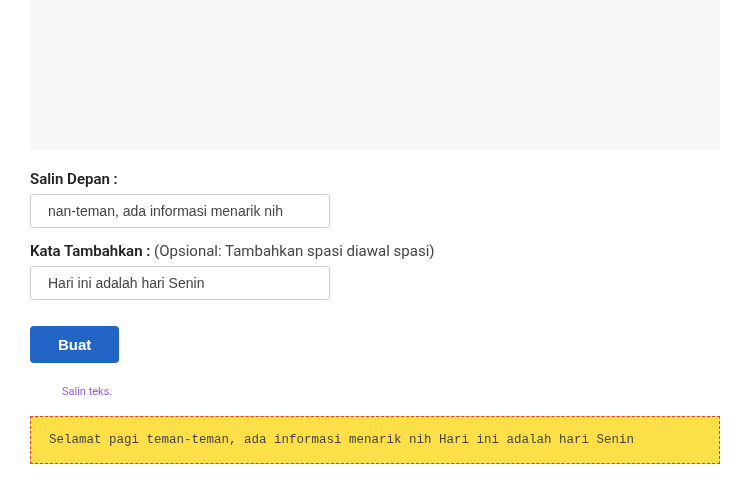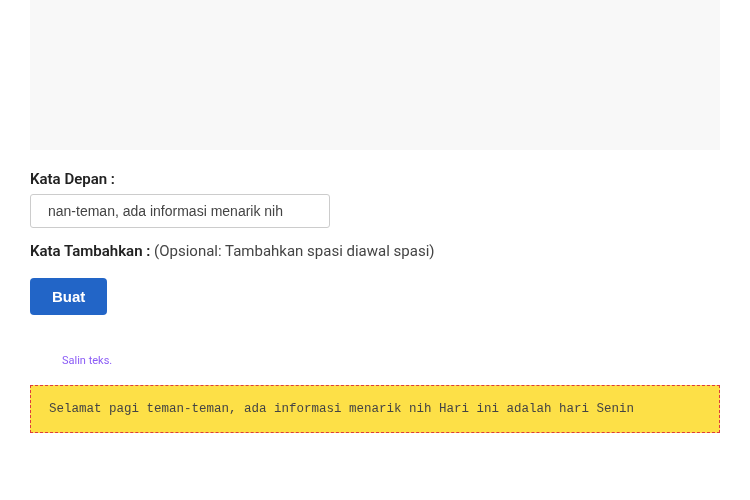--- a/index.html
+++ b/index.html
@@ -37,27 +37,27 @@
       border-radius: 3px;
       font-size: 14px;
       color: #444;
       margin-bottom: 14px;
       background: #fff;
     }
     .btn-primary {
       background: #2265c7;
       color: #fff;
       border: none;
-      padding: 10px 22px;
+      padding: 10px 28px;
       border-radius: 4px;
       font-size: 15px;
       font-weight: 600;
       cursor: pointer;
       margin-top: 12px;
-      margin-bottom: 39px;
+      margin-bottom: 22px;
     }
     .copy-label {
       font-size: 11px;
       color: #8b5cf6;
       margin-bottom: 18px;
       margin-left: 32px;
     }
     .result-box {
       border: 1.5px dashed #dd3c3c;
       padding: 16px 18px;
@@ -69,27 +69,28 @@
     }
   </style>
 </head>
 <body>
 
 <div class="top-area"></div>
 
 <div class="form-section">
 
   <label class="label">
-    <span>Kata Depan :</span>
+    <span>Salin Depan :</span>
   </label>
   <input type="text" class="text-input" value="nan-teman, ada informasi menarik nih" style="">
 
   <label class="label">
     <span>Kata Tambahkan : </span><span class="hint">(Opsional: Tambahkan spasi diawal spasi)</span>
   </label>
+  <input type="text" class="text-input" value="Hari ini adalah hari Senin" style="">
 
   <div>
     <button class="btn-primary">Buat</button>
   </div>
 
   <div class="copy-label">Salin teks.</div>
 </div>
 
 <div class="result-box">Selamat pagi teman-teman, ada informasi menarik nih Hari ini adalah hari Senin</div>
 

